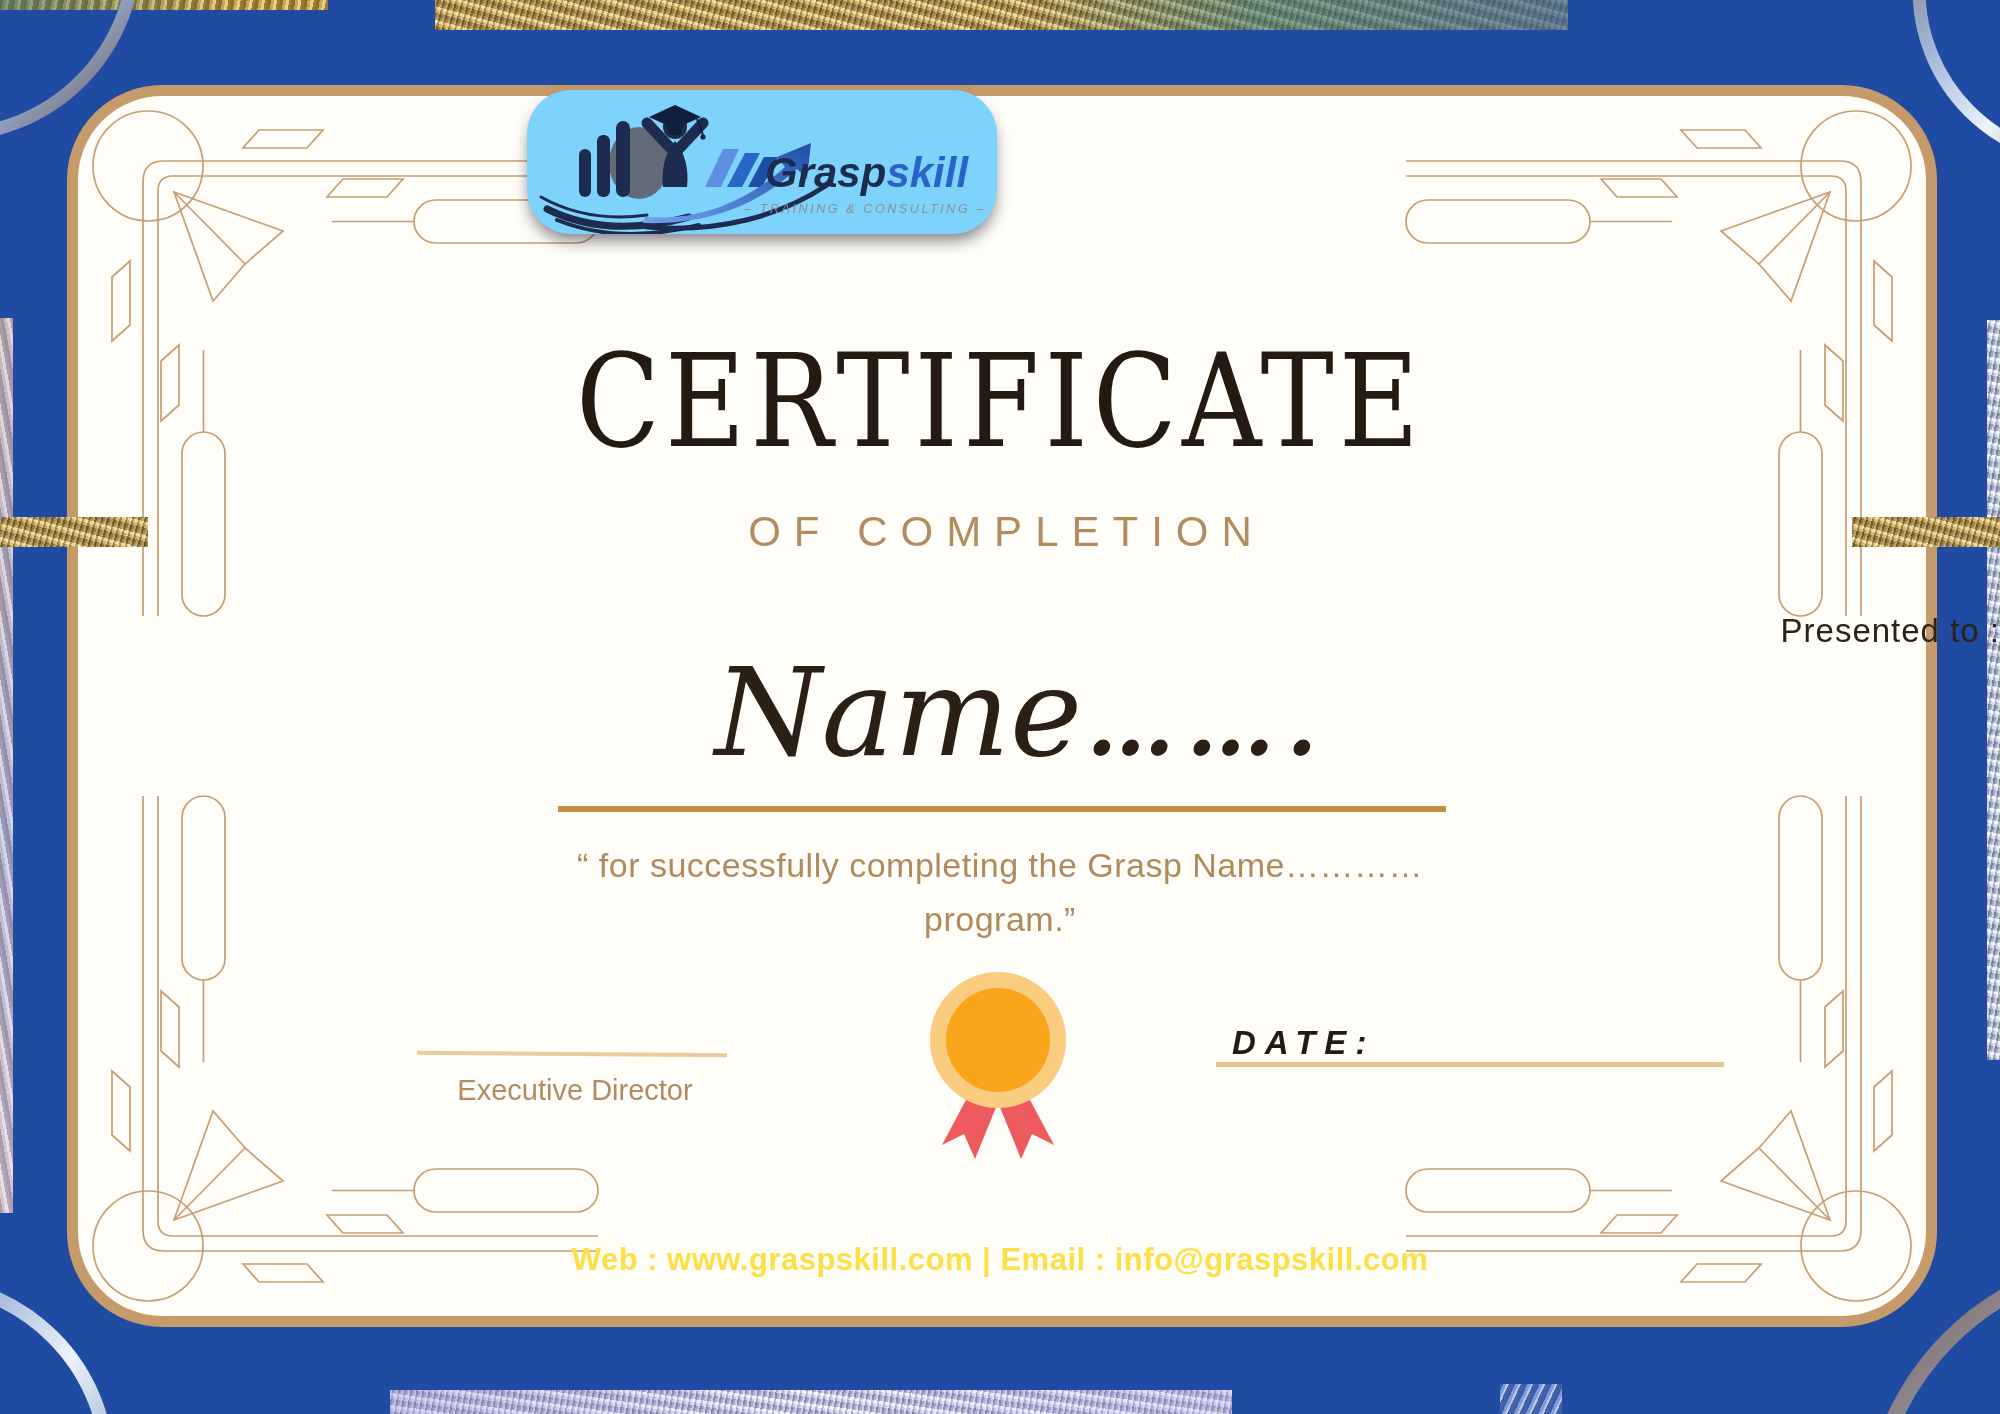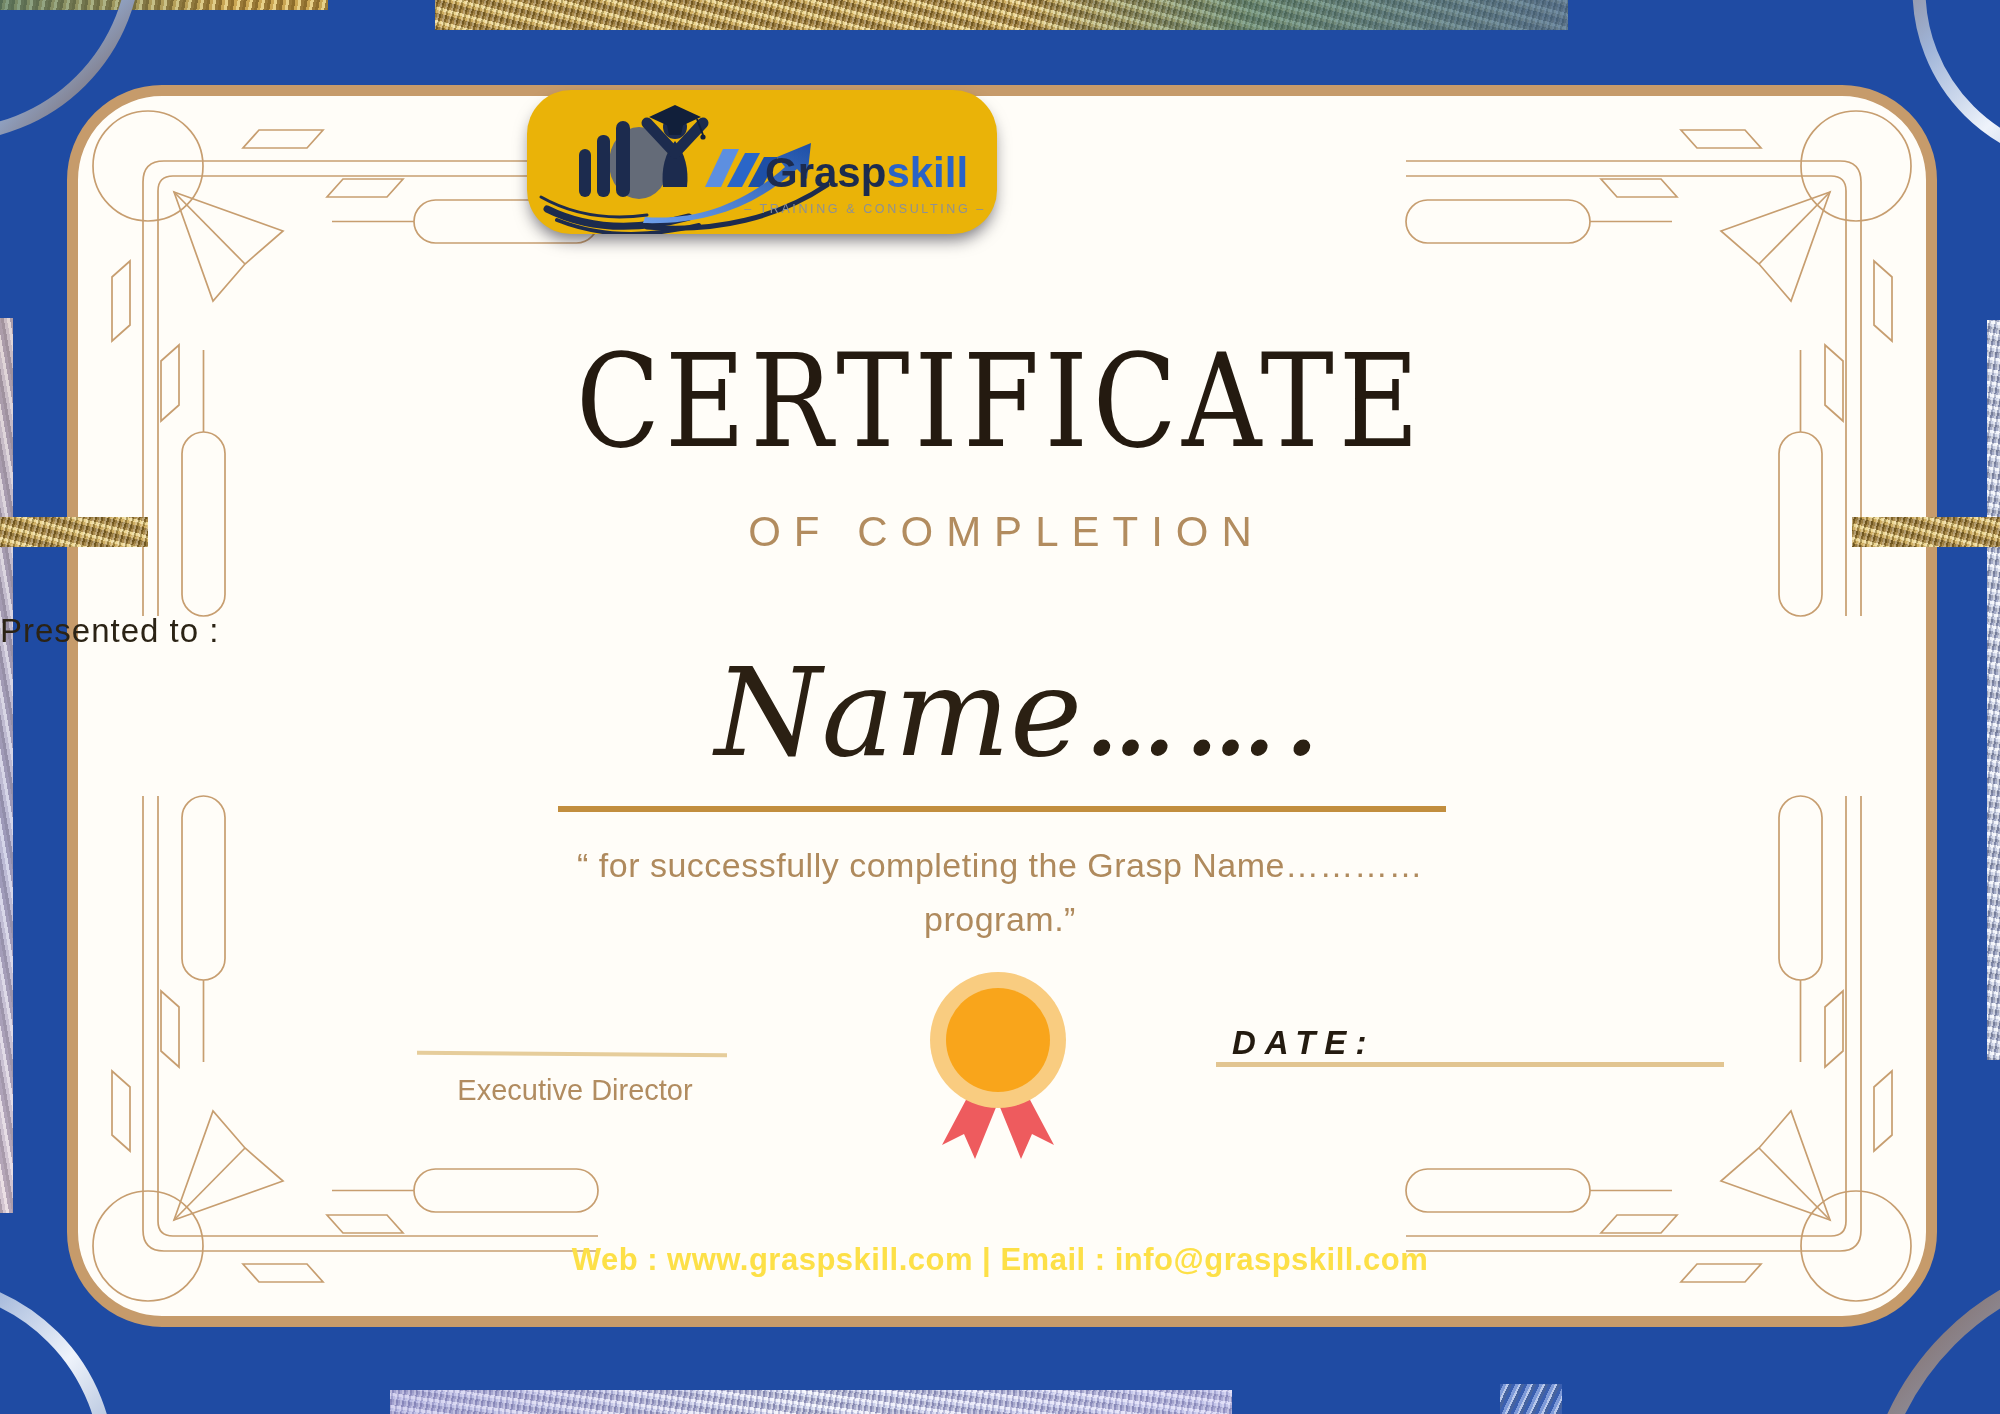--- a/index.html
+++ b/index.html
@@ -36,34 +36,34 @@
     background:repeating-linear-gradient(115deg, #3a5fb0 0 3px, #7e9ad8 3px 6px, #b9c8ea 6px 8px, #46639f 8px 11px);}
 
   
   .cert{position:absolute;left:67px;top:85px;width:1870px;height:1242px;
         box-sizing:border-box;border:11px solid #C69B6B;border-radius:95px;
         background:#FFFDF8;}
 
   .ornaments{position:absolute;left:0;top:0;pointer-events:none;}
 
   
-  .logo-card{left:527px;top:90px;width:470px;height:144px;background:#eab308;
-             border-radius:44px;box-shadow:0 9px 16px -3px rgba(15,15,30,.55);}
+  .logo-card{left:527px;top:90px;width:470px;height:144px;background:#7dd3fc;
+             border-radius:44px;box-shadow:0 9px 16px -3px rgba(15,15,30,.55);font-style:italic;}
 
   
   .title{left:0;right:0;top:336px;text-align:center;
          font-family:"DejaVu Serif",serif;font-size:110px;line-height:1;
          letter-spacing:5px;color:#241A10;transform:scaleY(1.18);transform-origin:50% 0;}
   .subtitle-row{left:0;right:0;top:508px;display:flex;align-items:center;justify-content:space-between;gap:40px;}
   .gold-bar{width:148px;height:30px;
     background:
       repeating-linear-gradient(105deg, rgba(255,255,255,.32) 0 2px, rgba(40,30,0,.3) 2px 4px, rgba(255,255,255,.1) 4px 6px),
       repeating-linear-gradient(15deg, #8d6d2c 0 4px, #caa653 4px 7px, #ecd489 7px 10px, #a3803a 10px 13px);}
   .subtitle{font-size:42px;letter-spacing:13px;color:#B28C5F;padding-left:13px;}
-  .presented{left:0;right:0;top:612px;text-align:left;font-size:33px;letter-spacing:1px;color:#2B2315;}
+  .presented{left:0;right:0;top:612px;text-align:right;font-size:33px;letter-spacing:1px;color:#2B2315;}
 
   .name-row{left:0;right:0;top:652px;text-align:center;color:#2B2013;white-space:nowrap;padding-left:44px;}
   .name-script{font-family:"DejaVu Serif",serif;font-style:italic;font-size:122px;line-height:1;}
   .name-dots{font-family:"DejaVu Serif",serif;font-style:italic;font-weight:bold;
              font-size:88px;letter-spacing:12px;line-height:1;vertical-align:baseline;}
   .name-underline{left:558px;top:806px;width:888px;height:6px;background:#C28E3E;}
 
   .desc{left:0;right:0;text-align:center;font-size:34px;letter-spacing:.5px;color:#AF8A5D;}
   .desc1{top:846px;} .desc2{top:900px;}
 

